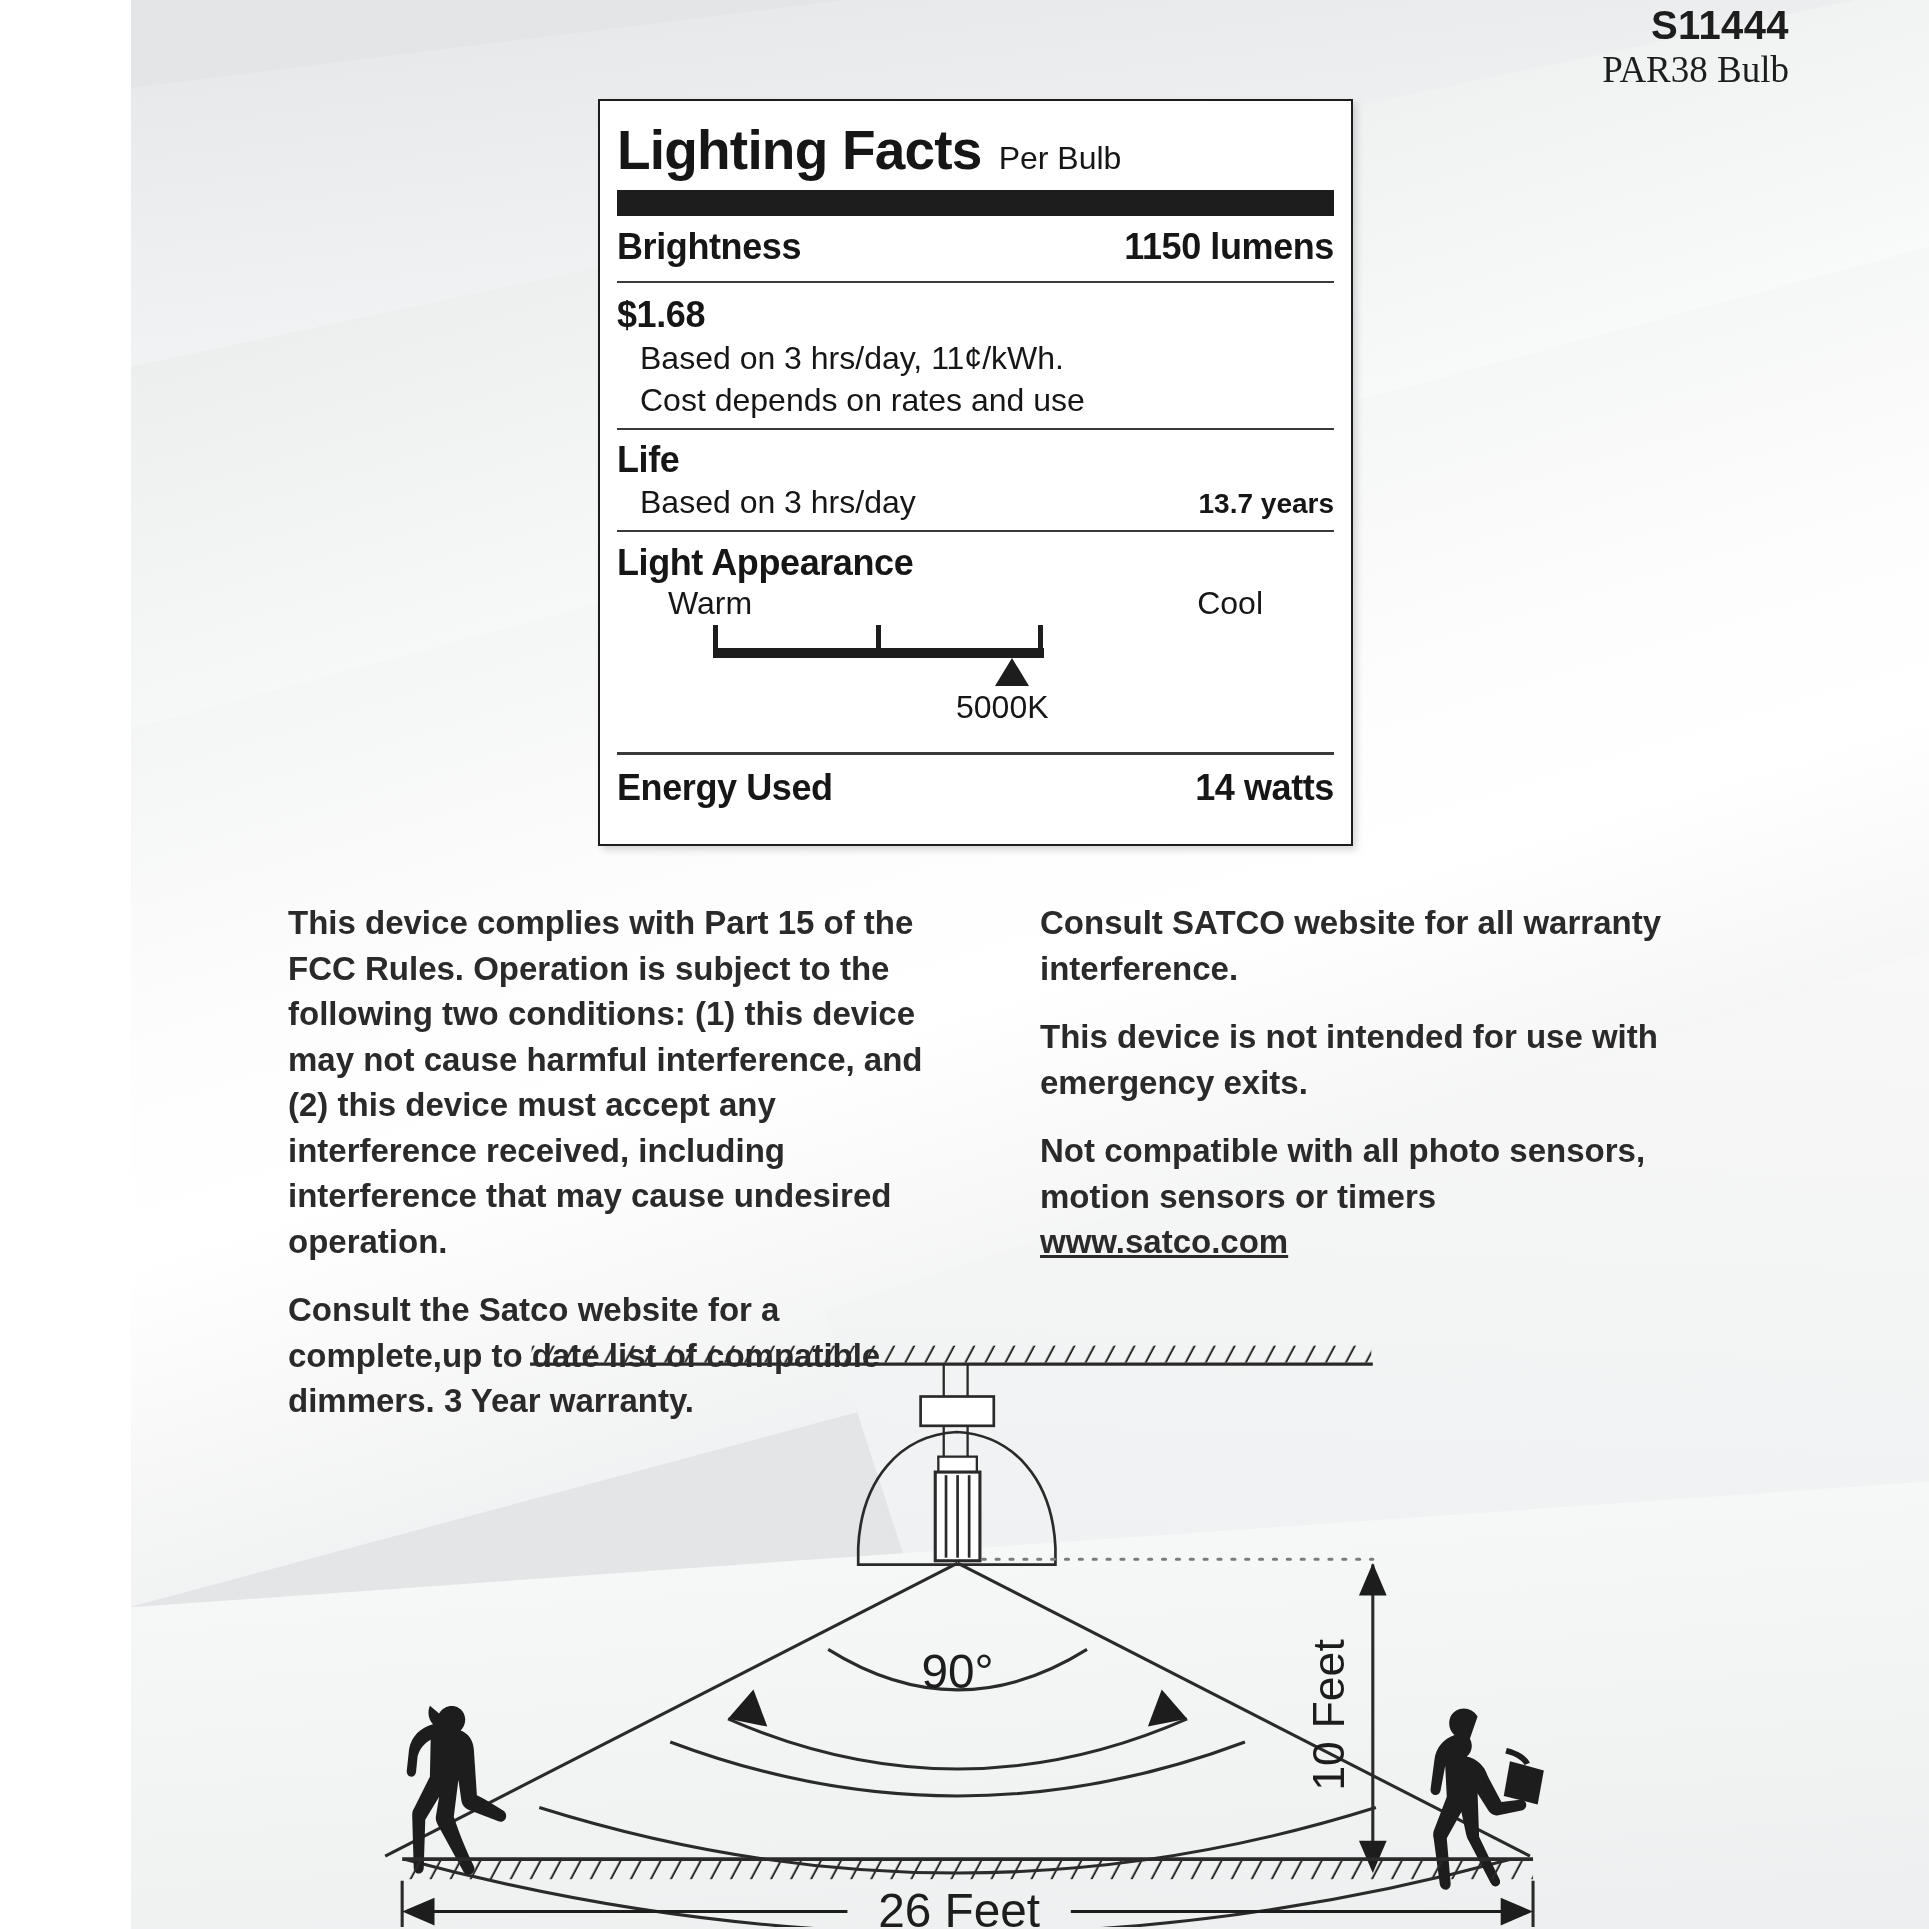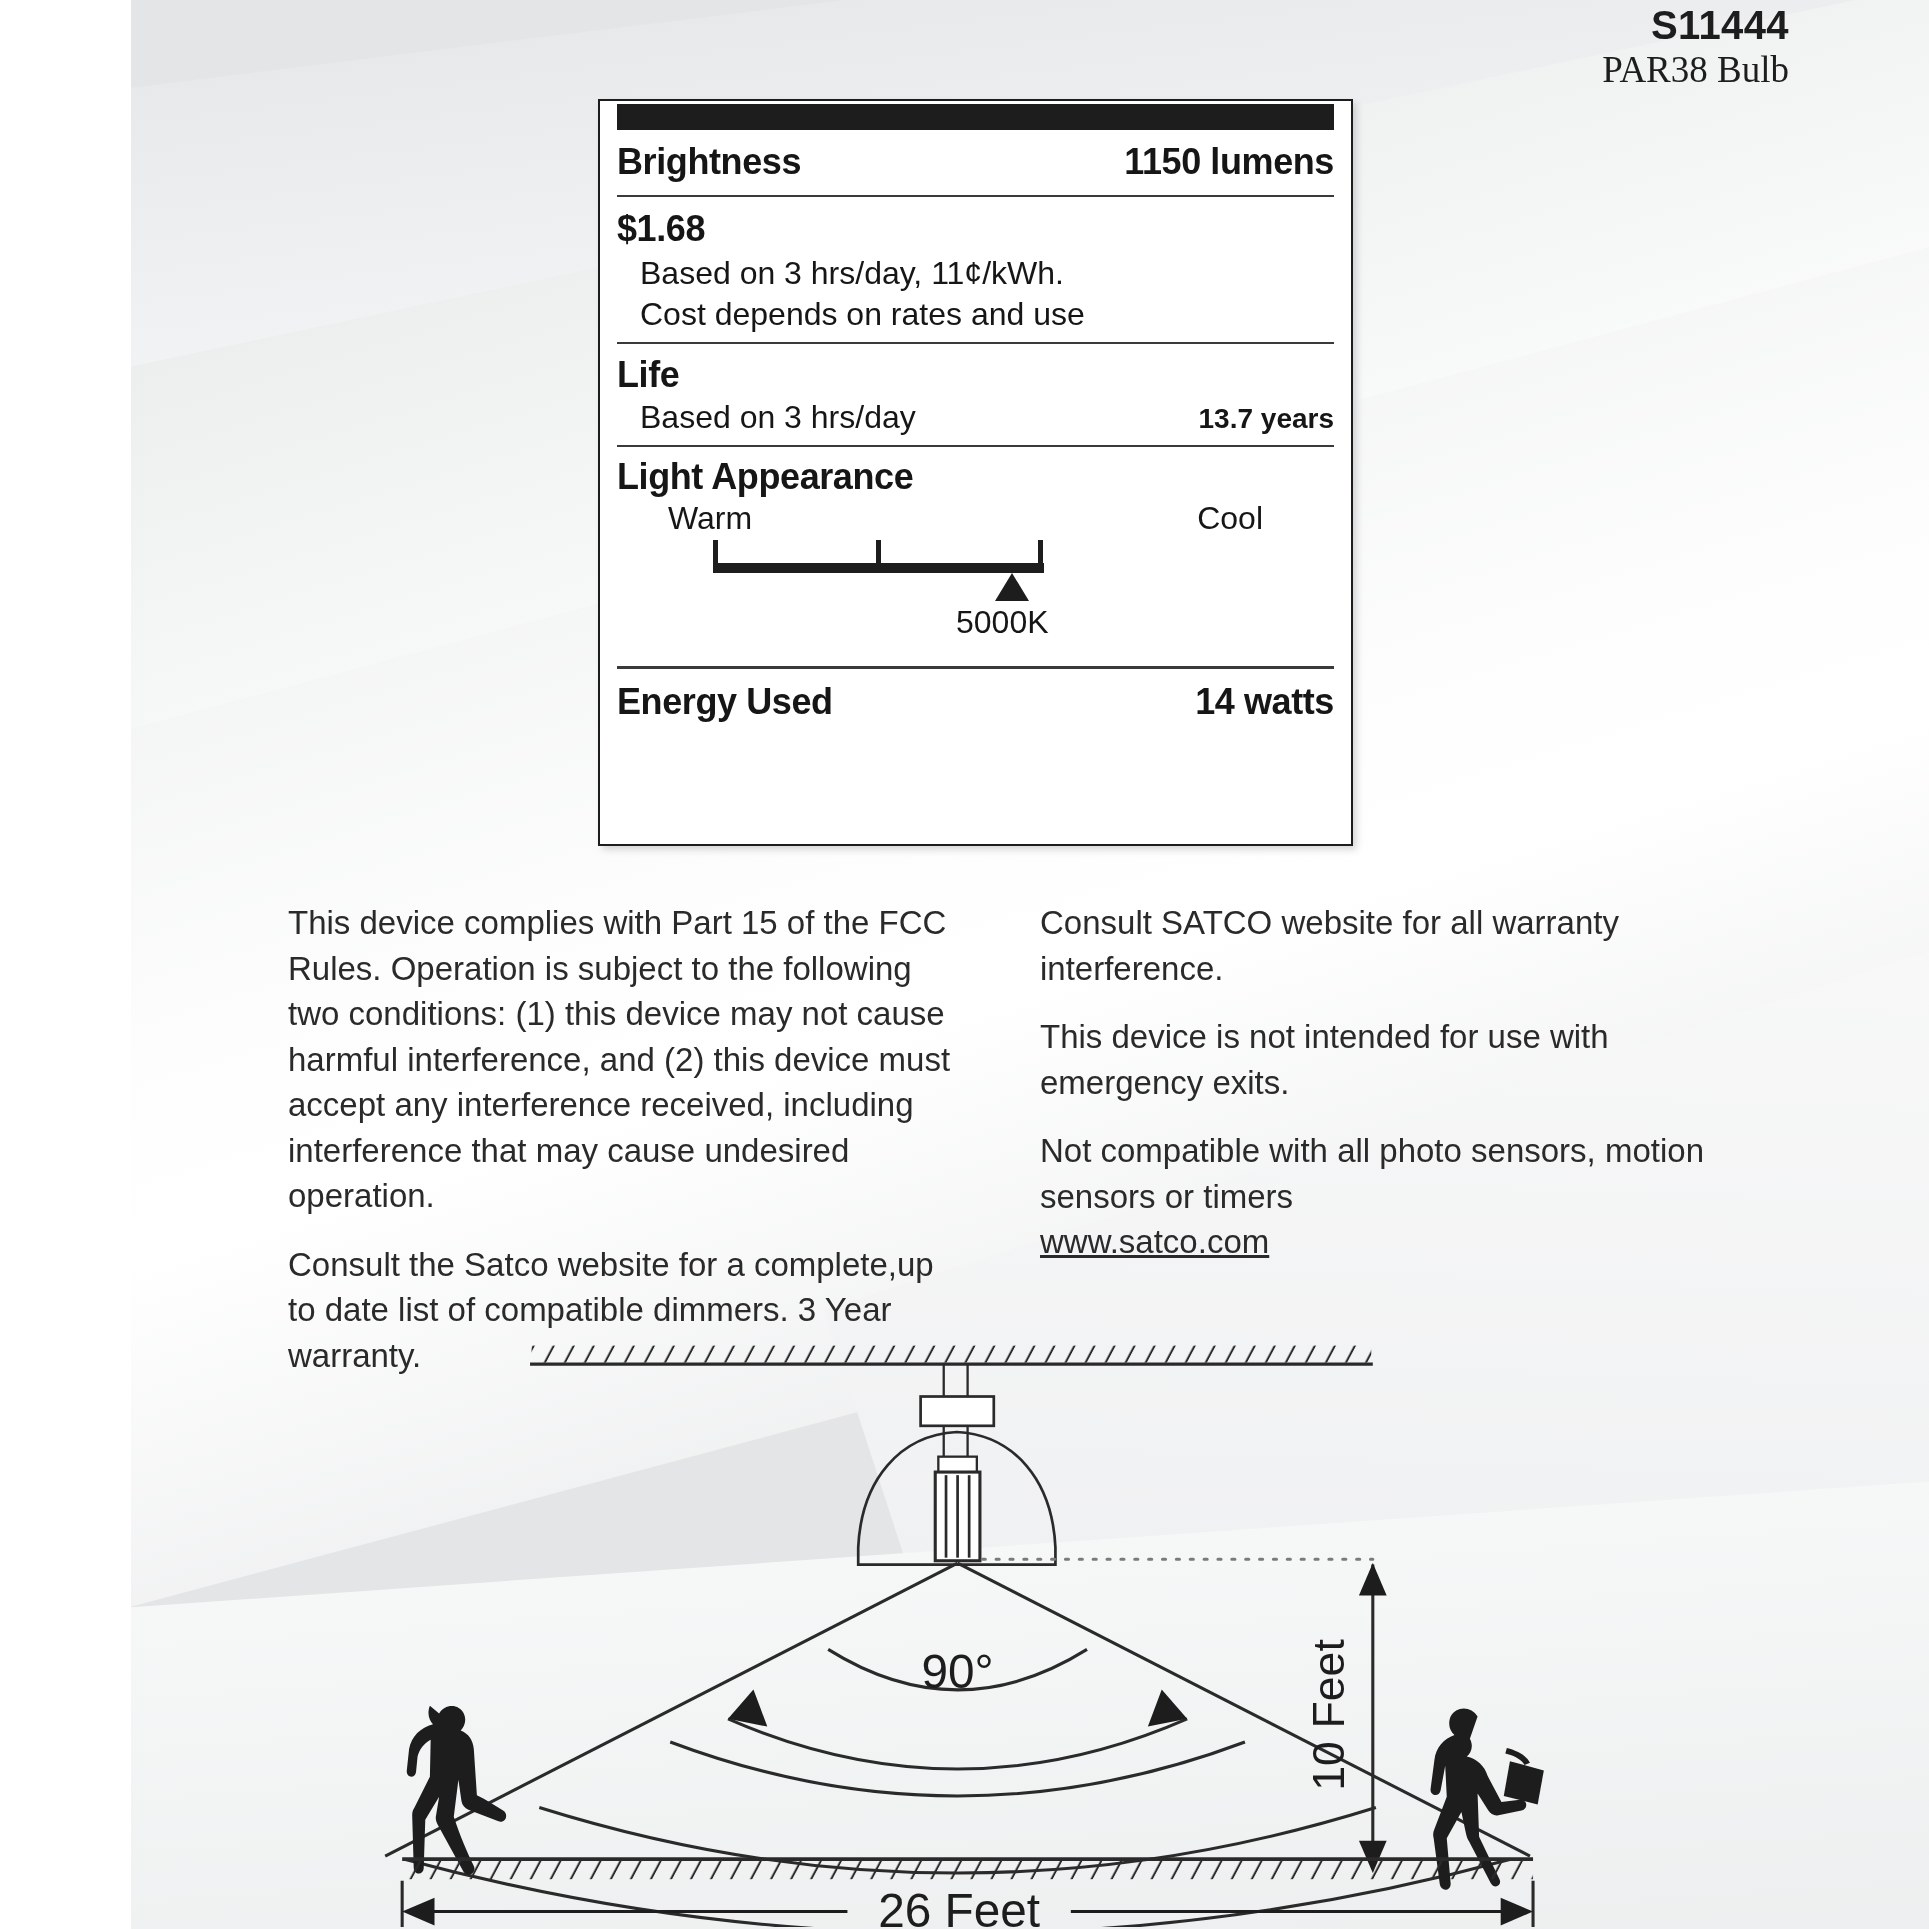--- a/index.html
+++ b/index.html
@@ -168,20 +168,21 @@
     left:288px; top:900px;
     width:1441px;
     display:flex; gap:74px;
     z-index:20;
   }
   #copy .col { width:678px; }
   #copy p {
     font-size:33px; line-height:1.38; color:#2a2a2a;
     font-stretch:condensed;
     margin-bottom:23px;
+    font-weight:bold;
   }
   #copy p:last-child { margin-bottom:0;margin-top:12px; }
   .url-link { text-decoration:underline; }
 
   
   #diagram {
     position:absolute;
     left:131px; top:1341px;
     width:1798px; height:586px;
     z-index:20;
@@ -201,20 +202,24 @@
     <div class="swoosh sw5"></div>
   </div>
 
   <div id="product-code">
     <div class="sku">S11444</div>
     <div class="type">PAR38 Bulb</div>
   </div>
 
   <div id="facts-box">
 
+    <div class="lf-title-row">
+      <div class="lf-title">Lighting Facts</div>
+      <div class="lf-perbulb">Per Bulb</div>
+    </div>
 
     <div class="lf-blackbar"></div>
 
     <div class="sec-brightness">
       <div class="lf-row">
         <span class="lf-bold">Brightness</span>
         <span class="lf-bold">1150 lumens</span>
       </div>
     </div>
 

